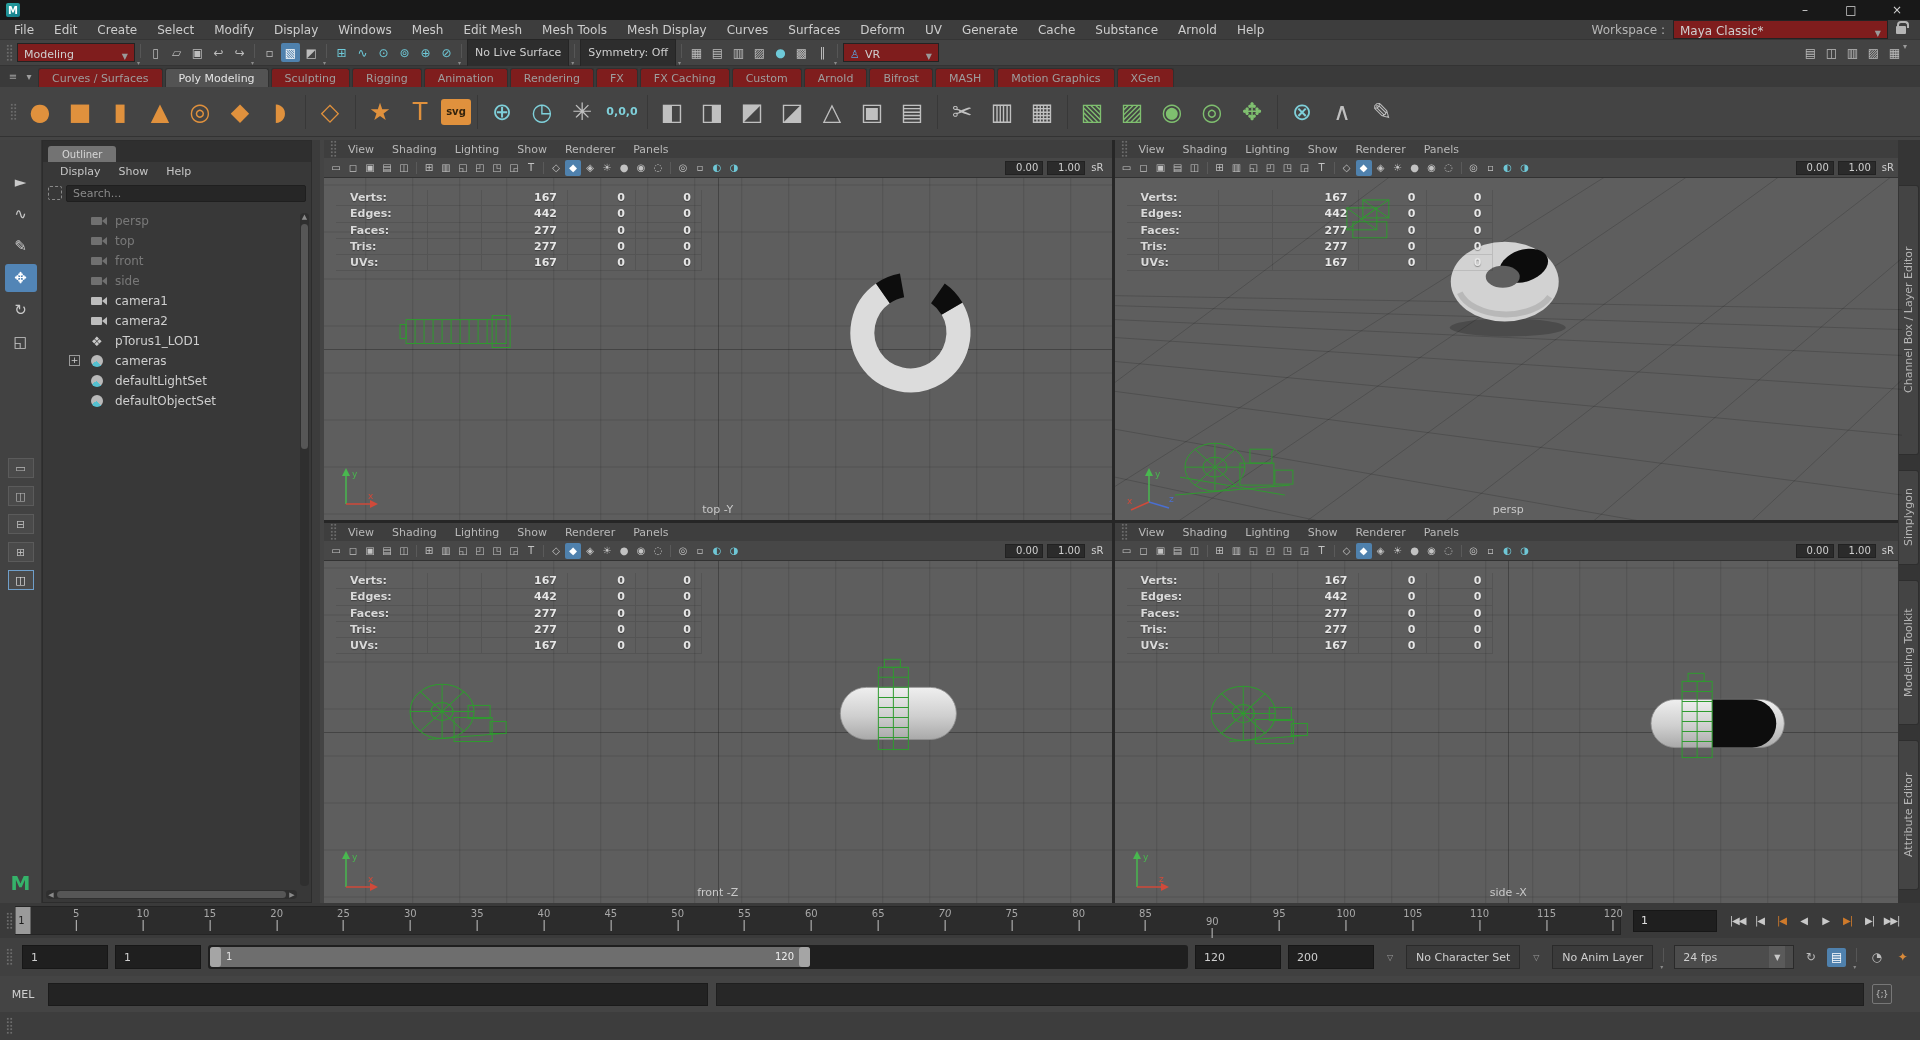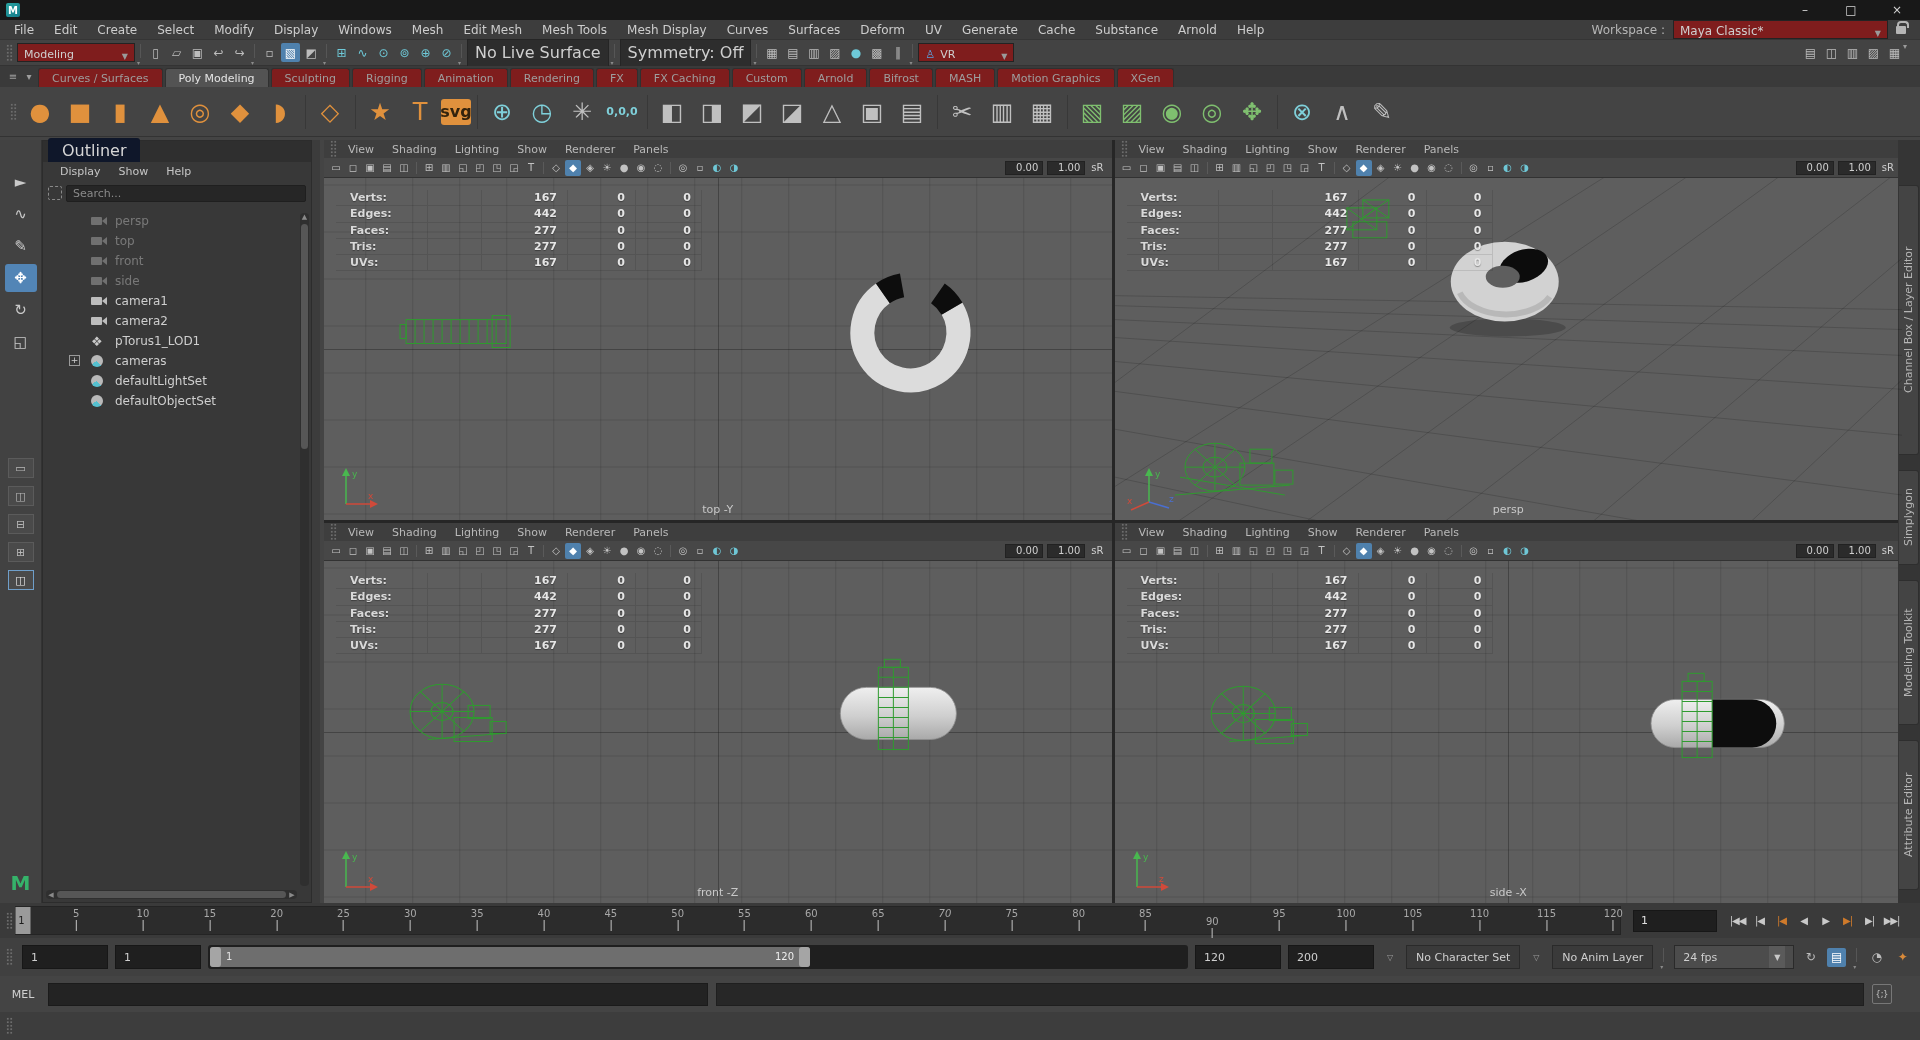--- a/index.html
+++ b/index.html
@@ -20,55 +20,55 @@
 .dropfield .arr{margin-left:auto;color:#9a9a9a;font-size:8px;padding-left:8px}
 #workspace .dropfield{width:215px}
 .lock{width:10px;height:8px;background:#b5b5b5;border-radius:1px;position:relative;margin:0 10px 0 8px}
 .lock::before{content:"";position:absolute;left:1px;top:-5px;width:8px;height:5px;border:2px solid #b5b5b5;border-bottom:none;border-radius:4px 4px 0 0}
 
 #statusline{position:absolute;left:0;top:39px;width:1920px;height:27px;background:#434343;border-top:1px solid #353535;border-bottom:1px solid #333;display:flex;align-items:center;padding:0 4px;gap:2px}
 .handle{width:7px;height:18px;background-image:radial-gradient(#6d6d6d 1px,transparent 1.2px);background-size:3.5px 3.5px;margin:0 2px;flex:none}
 .sl-sep{width:7px;height:20px;position:relative;flex:none}
 .sl-sep::before{content:"";position:absolute;left:3px;top:1px;bottom:5px;width:1px;background:#565656}
 .sl-sep::after{content:"▾";position:absolute;left:0px;bottom:-3px;font-size:6px;color:#8a8a8a}
-.sl-field{height:28px;background:#2d2d2d;border:1px solid #252525;display:flex;align-items:center;padding:0 7px;color:#cfcfcf;font-size:16px;flex:none}
+.sl-field{height:28px;background:#2d2d2d;border:1px solid #252525;display:flex;align-items:center;padding:0 7px;color:#cfcfcf;font-size:11px;flex:none}
 .icon{width:19px;height:19px;display:flex;align-items:center;justify-content:center;color:#bdbdbd;font-size:12px;flex:none}
 .icon.teal{color:#6ec9d8}
 .icon.orange{color:#d98a3a}
 .icon.active{background:#4f81ad;color:#fff;border-radius:2px}
 #mode-drop{width:118px}
 #vr-field{width:96px}
 .vr-person{color:#5aa0dc;font-size:11px;margin-right:5px}
 
 #shelftabs{position:absolute;left:0;top:66px;width:1920px;height:21px;background:#3a3a3a;display:flex;align-items:flex-end;padding-left:6px}
 .shelf-mini{width:14px;height:16px;display:flex;align-items:center;justify-content:center;color:#9e9e9e;font-size:10px;margin-right:2px;align-self:center}
 .shelf-tab{padding:3px 13px 2px;background:#7f1d1d;color:#9e9e9e;border:1px solid #303030;border-bottom:none;border-radius:3px 3px 0 0;margin-right:2px;font-size:11px;white-space:nowrap}
 .shelf-tab.active{background:#535353;color:#e4e4e4}
 #shelficons{position:absolute;left:0;top:87px;width:1920px;height:50px;background:#444;display:flex;align-items:center;padding-left:8px;gap:2px;border-bottom:1px solid #333}
 .shelf-icon{width:38px;height:38px;font-size:24px;display:flex;align-items:center;justify-content:center;color:#c8c8c8;flex:none}
 .shelf-icon.orange{color:#e0913d}
 .shelf-icon.teal{color:#7fd0da}
 .shelf-icon.green{color:#7fbf6f}
 .shelf-icon.gray{color:#c0c0c0}
-.shelf-icon.badge{font-size:16px;font-weight:bold;background:#e0913d;color:#33230d;border-radius:3px;width:30px;height:26px}
+.shelf-icon.badge{font-size:10px;font-weight:bold;background:#e0913d;color:#33230d;border-radius:3px;width:30px;height:26px}
 .shelf-icon.tealtext{font-size:11px;font-weight:bold;color:#7fd0da}
 .shelf-icon.shelfsep{width:8px}
 .shelf-icon.shelfsep::before{content:"";width:1px;height:34px;background:#383838;display:block}
 
 #toolbox{position:absolute;left:0;top:140px;width:42px;height:763px;background:#424242;border-right:1px solid #333;display:flex;flex-direction:column;align-items:center;padding-top:26px}
 .tool{width:32px;height:28px;margin:2px 0;display:flex;align-items:center;justify-content:center;font-size:15px;color:#c9c9c9;border-radius:3px;flex:none}
 .tool.active{background:#5285b6;color:#fff}
 #layouts{margin-top:96px;display:flex;flex-direction:column;align-items:center}
 .layout{width:26px;height:20px;border:1px solid #5b5b5b;margin:4px 0;background:#4a4a4a;color:#b9b9b9;display:flex;align-items:center;justify-content:center;font-size:11px;flex:none}
 .layout.active{border-color:#6f9fca;color:#e8e8e8}
 #maya-logo{margin-top:auto;margin-bottom:8px;font-size:20px;font-weight:bold;color:#35b36a}
 
 #outliner{position:absolute;left:42px;top:140px;width:270px;height:763px;background:#383838;border:1px solid #2c2c2c}
 #outliner-tabrow{height:21px;background:#2f2f2f;display:flex;align-items:flex-end}
-.otab{padding:3px 14px 2px;background:#0f172a;color:#d6d6d6;border-radius:3px 3px 0 0;margin-left:5px;font-size:16px}
+.otab{padding:3px 14px 2px;background:#737373;color:#d6d6d6;border-radius:3px 3px 0 0;margin-left:5px;font-size:10px}
 #outliner-menus{height:19px;display:flex;align-items:center;padding-left:8px}
 #outliner-menus span{padding:0 9px;color:#c6c6c6}
 #outliner-search{height:24px;display:flex;align-items:center;padding:0 5px;gap:4px}
 .filter-icon{width:14px;height:14px;border:1px dashed #8a8a8a;border-radius:2px;flex:none}
 #outliner-search input{flex:1;height:17px;background:#262626;border:1px solid #1f1f1f;color:#cfcfcf;padding:0 6px;font-size:11px;font-family:inherit;border-radius:2px}
 #outliner-search input::placeholder{color:#8a8a8a}
 #outliner-list{padding-top:6px}
 .orow{height:20px;display:flex;align-items:center;padding-left:48px;color:#cfcfcf;font-size:12px;position:relative}
 .orow.dim{opacity:.42}
 .expander{position:absolute;left:26px;top:4px;width:11px;height:11px;border:1px solid #9a9a9a;color:#cfcfcf;font-size:9px;line-height:9px;text-align:center}

